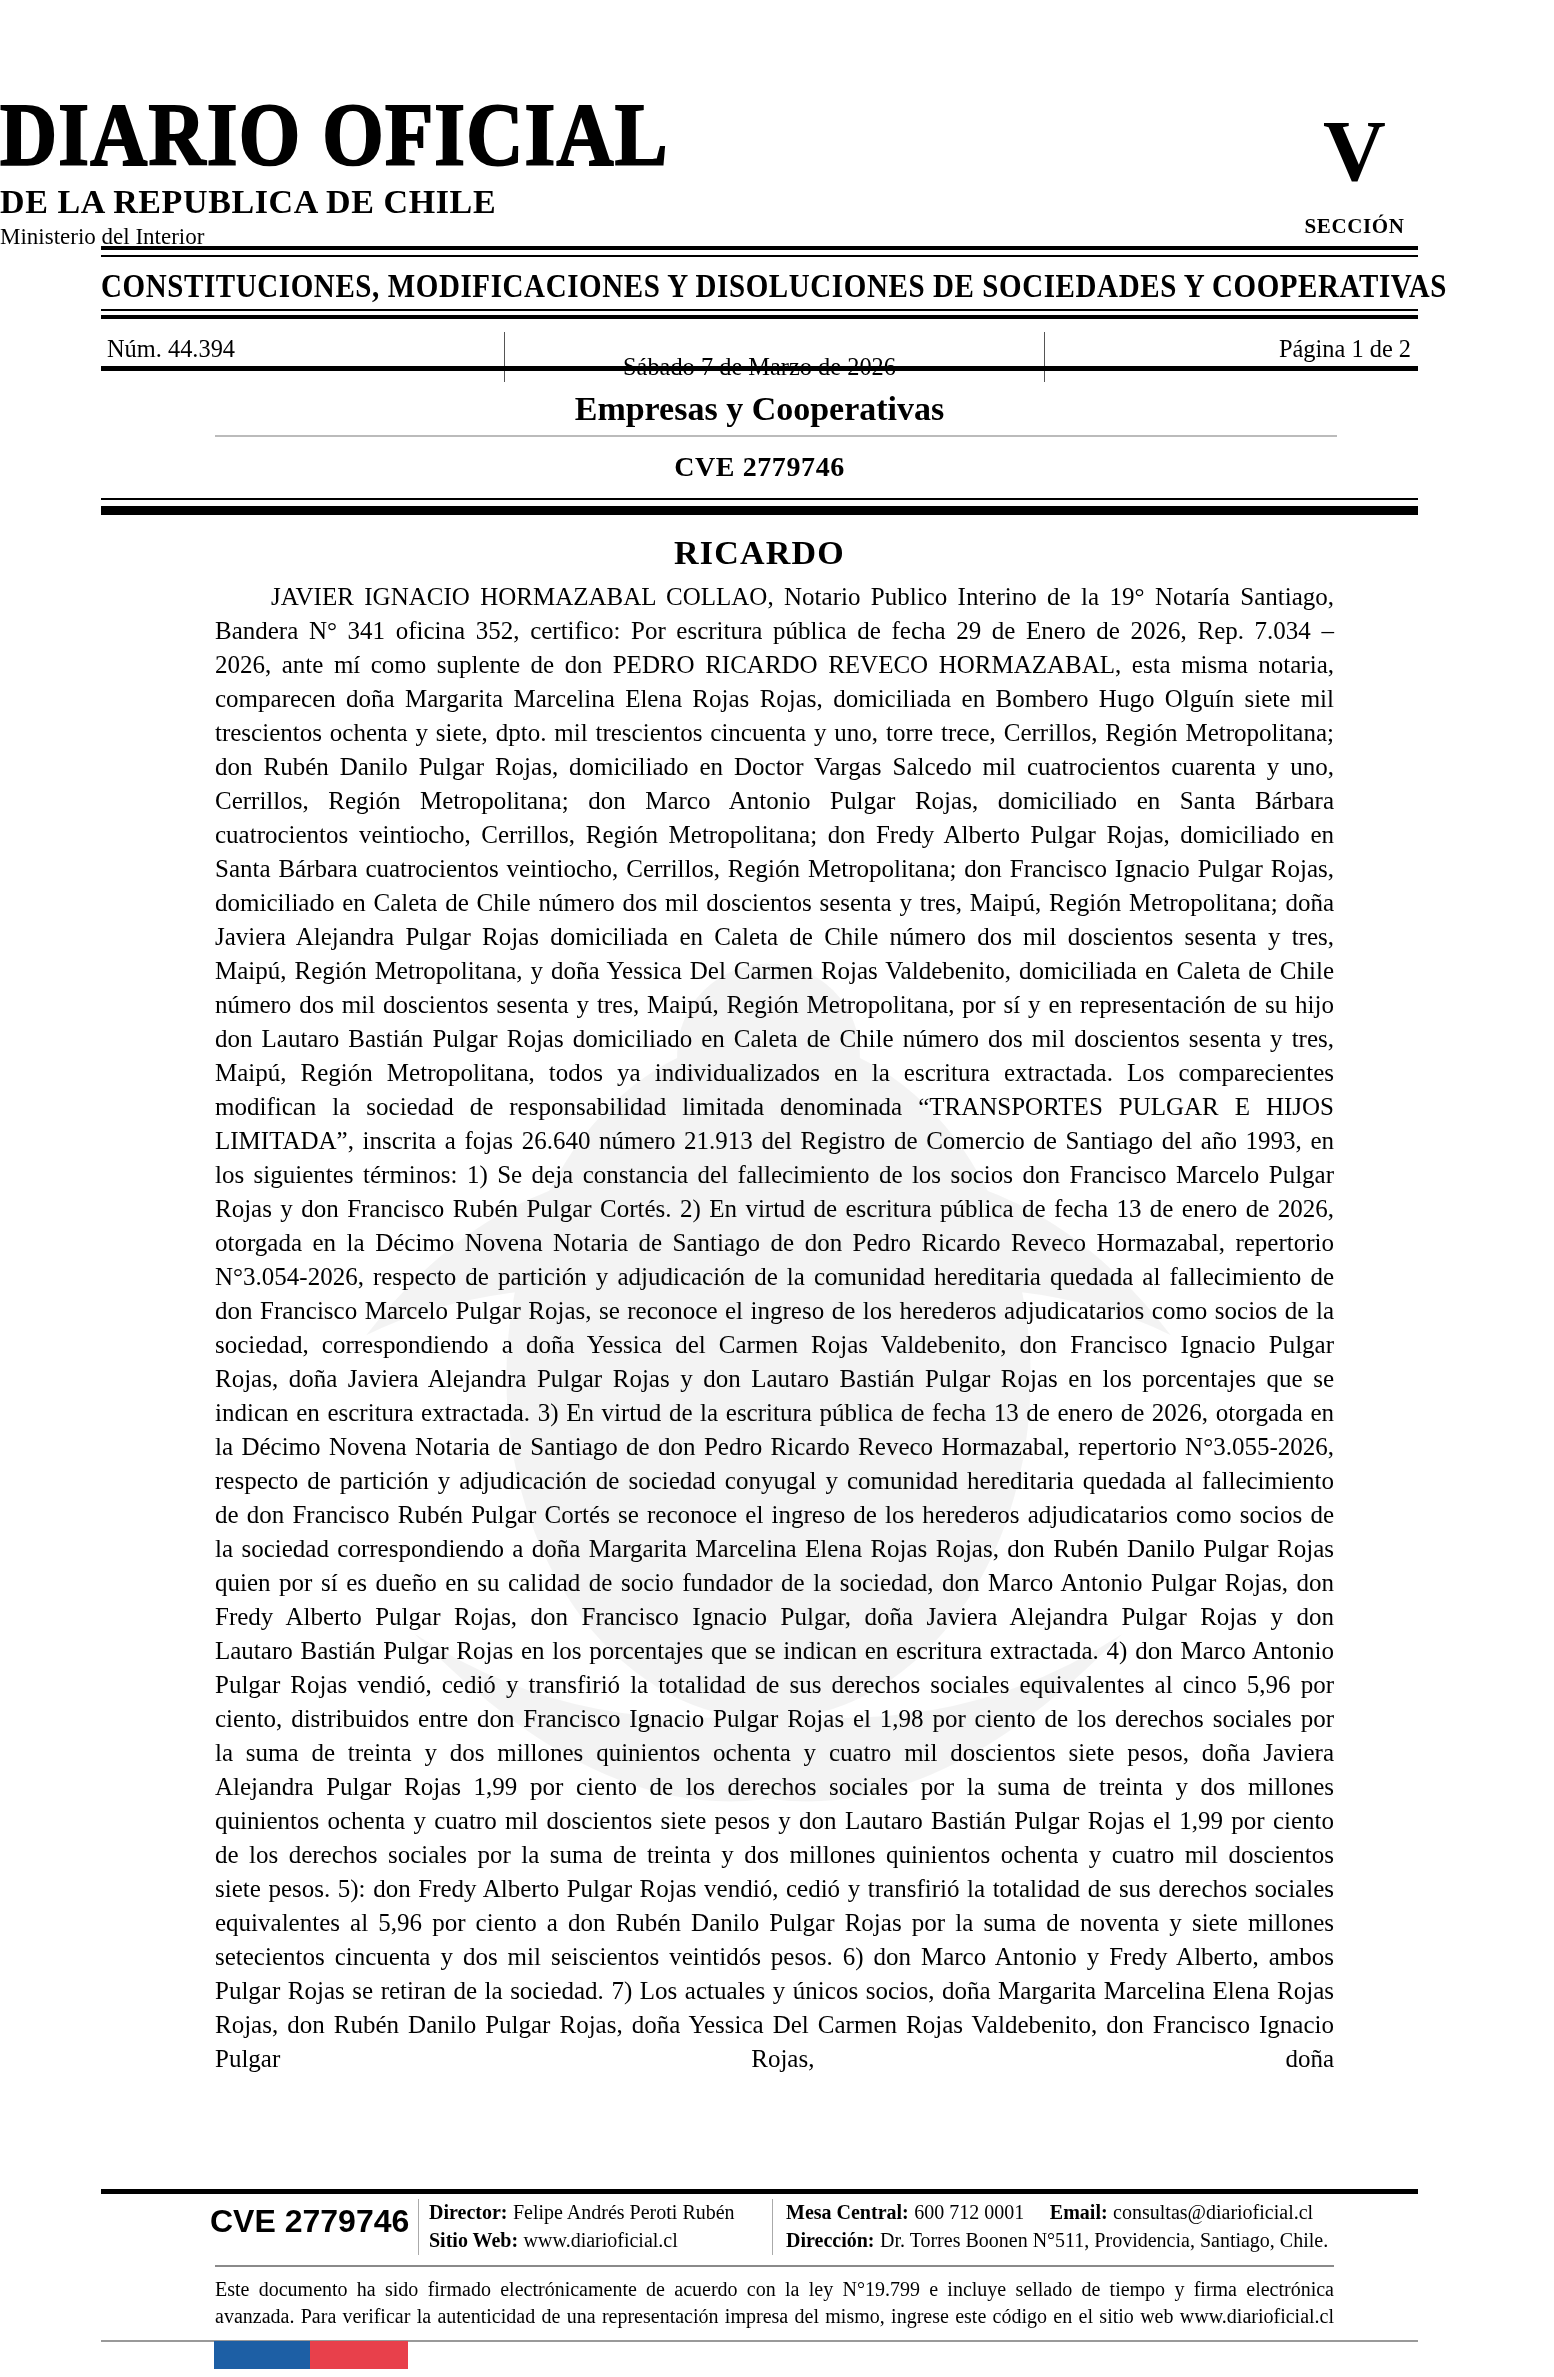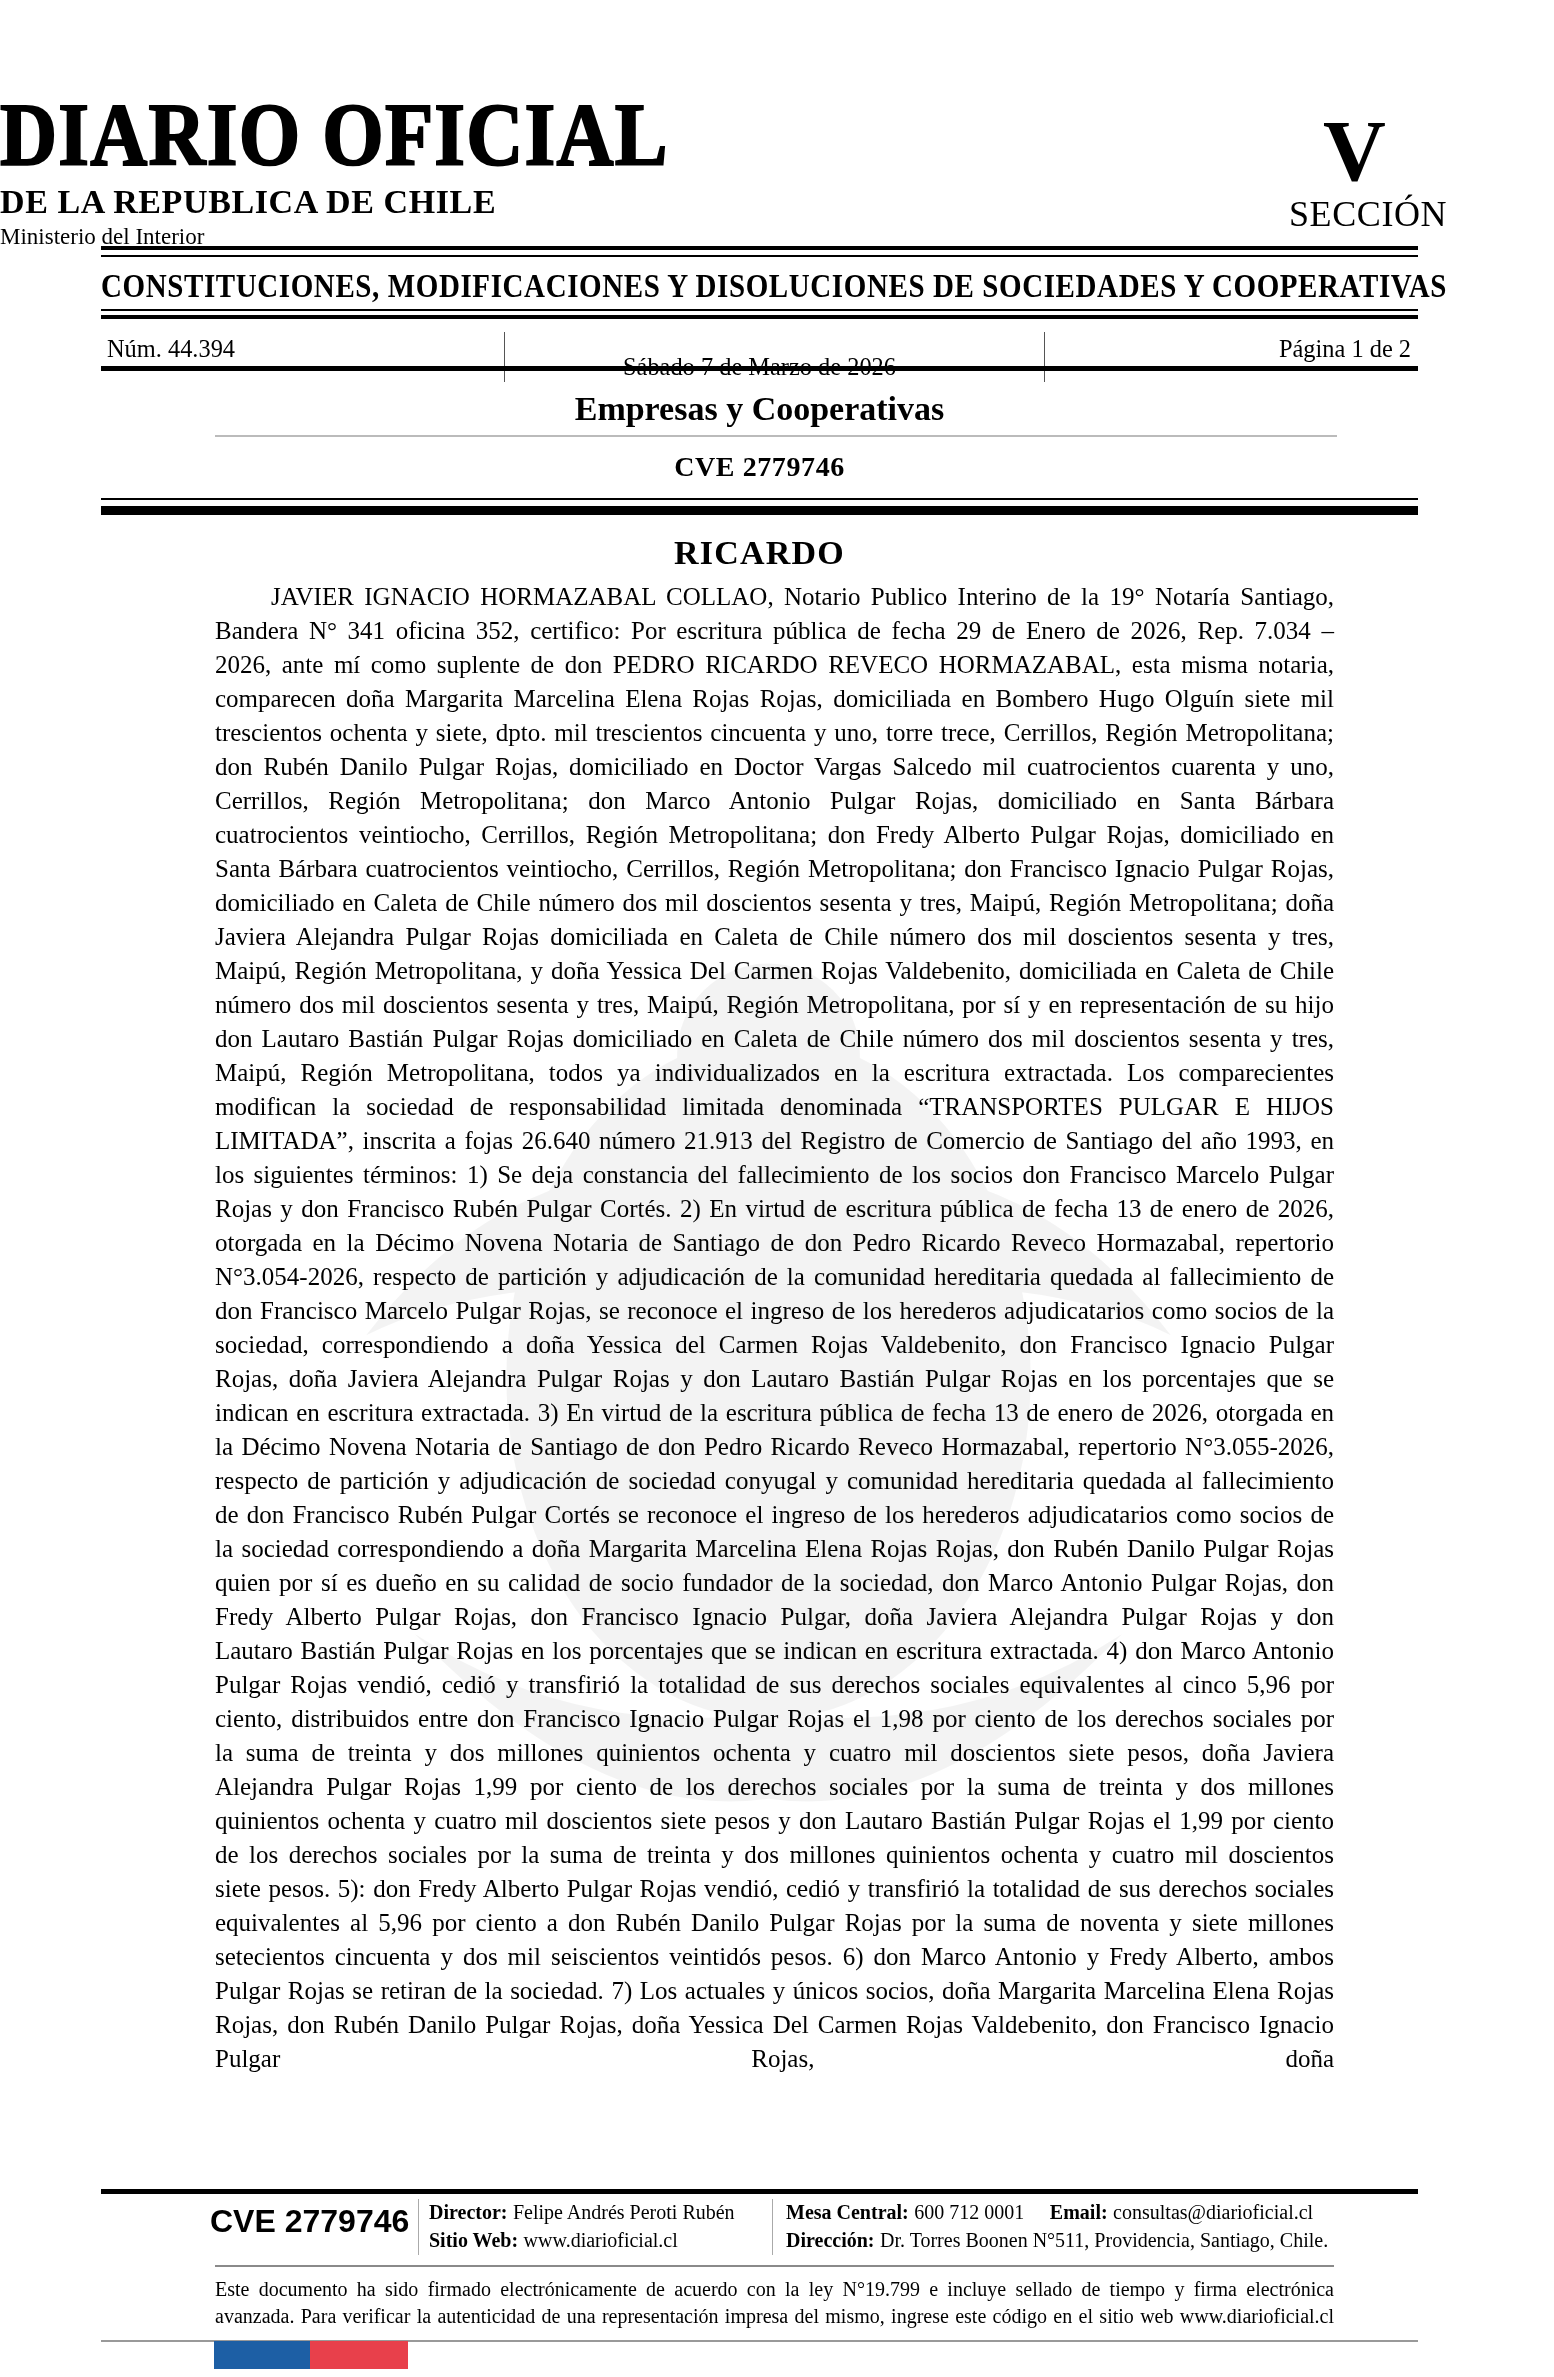--- a/index.html
+++ b/index.html
@@ -18,21 +18,21 @@
   .mast-sub{
     position:absolute;left:0;width:1554px;top:183px;
     font-size:34px;font-weight:bold;letter-spacing:0.6px;white-space:nowrap;
   }
   .mast-min{
     position:absolute;left:0;width:1554px;top:224px;
     font-size:23px;white-space:nowrap;
   }
   .section-block{position:absolute;left:1289px;top:111px;width:131px;text-align:center;}
   .section-letter{font-size:87px;font-weight:bold;line-height:79px;display:block;}
-  .section-label{font-size:36px;font-weight:normal;letter-spacing:0.6px;display:block;margin-top:3px;}
+  .section-label{font-size:21px;font-weight:bold;letter-spacing:0.6px;display:block;margin-top:24px;}
   
   .rule{position:absolute;left:101px;width:1317px;background:#000;}
   .r-t1{top:246px;height:3.7px;}
   .r-t2{top:255px;height:1.8px;}
   .r-b1{top:309px;height:1.8px;}
   .r-b2{top:315px;height:3.7px;}
   .r-meta{top:366px;height:4.9px;}
   .r-cve1{top:498px;height:1.8px;}
   .r-cve2{top:506px;height:8.5px;}
   .r-foot{top:2189px;height:4.9px;}

